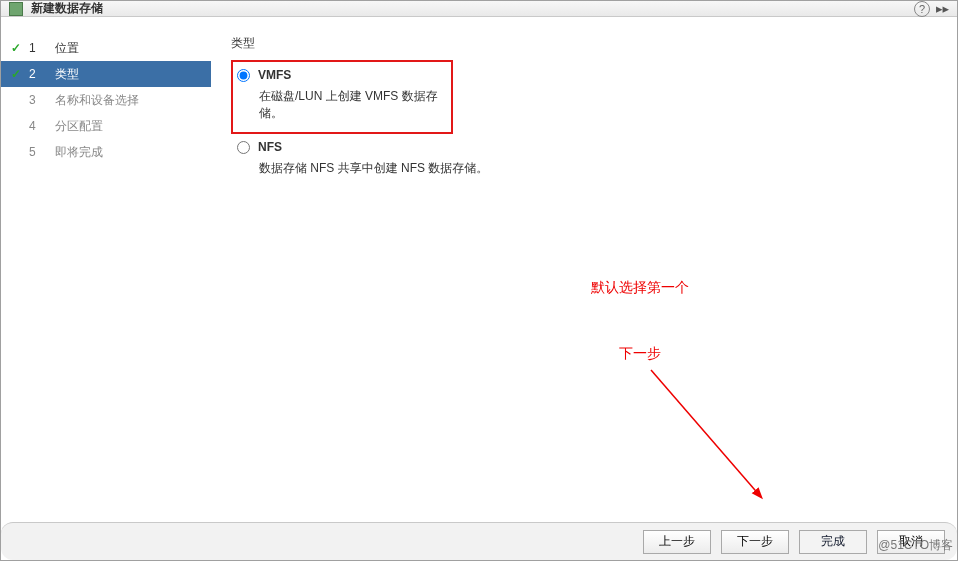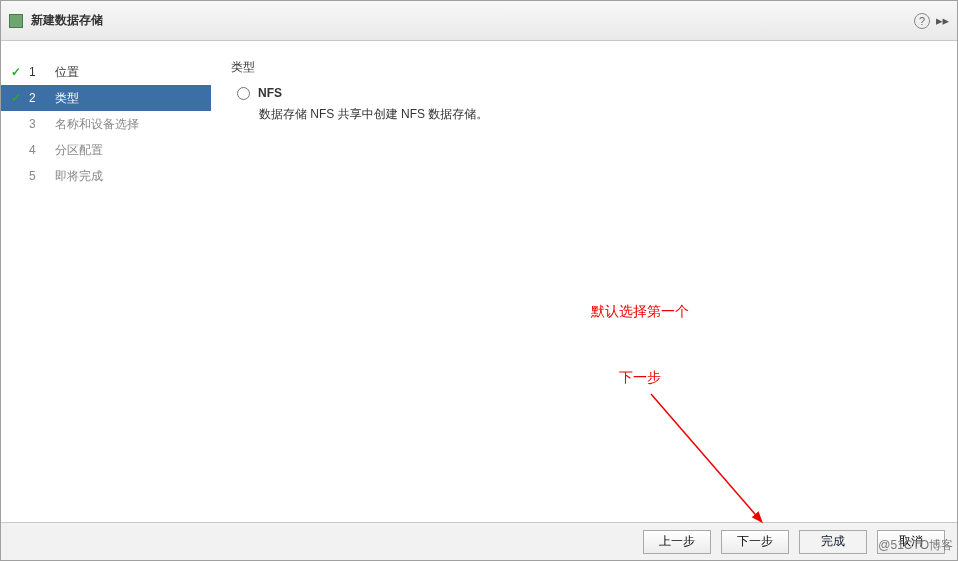--- a/index.html
+++ b/index.html
@@ -1,18 +1,18 @@
 <!DOCTYPE html>
 <html><head>
 <meta charset="utf-8">
 <style>
   * { box-sizing: border-box; margin: 0; padding: 0; }
   html, body { width: 958px; height: 561px; font-family: Arial, "Microsoft YaHei", sans-serif; font-size: 12px; color: #333; background: #fff; overflow: hidden; }
   .window { width: 958px; height: 561px; border: 1px solid #a0a0a0; display: flex; flex-direction: column; position: relative; }
-  .titlebar { height: 40px; background: linear-gradient(#f7f7f7, #e9e9e9); border-bottom: 1px solid #c9c9c9; display: flex; align-items: center; padding: 0 8px; }
+  .titlebar { height: 16px; background: linear-gradient(#f7f7f7, #e9e9e9); border-bottom: 1px solid #c9c9c9; display: flex; align-items: center; padding: 0 8px; }
   .titlebar .app-icon { width: 14px; height: 14px; background: #6fa56f; border: 1px solid #4a7a4a; margin-right: 8px; }
   .titlebar .title { font-weight: bold; font-size: 12px; color: #333; }
   .titlebar .spacer { flex: 1; }
   .titlebar .help-icon { width: 16px; height: 16px; border: 1px solid #888; border-radius: 50%; display: flex; align-items: center; justify-content: center; font-size: 11px; color: #666; cursor: pointer; margin-right: 6px; }
   .titlebar .expand-icon { font-size: 13px; color: #555; cursor: pointer; }
 
   .body { flex: 1; display: flex; min-height: 0; }
   .sidebar { width: 210px; background: #fff; padding-top: 18px; }
   .step { height: 26px; display: flex; align-items: center; padding-left: 10px; font-size: 12px; }
   .step.completed { color: #333; }
@@ -32,21 +32,21 @@
   .option-row input[type=radio] { margin: 0 4px 0 0; }
   .option-label { font-weight: bold; font-size: 12px; }
   .option-desc { margin: 6px 0 0 22px; font-size: 12px; color: #333; }
   .plain-option { padding: 2px 10px 10px 6px; width: 320px; }
 
   .annotation { position: absolute; color: #e00; font-size: 14px; }
   .annot1 { left: 380px; top: 262px; }
   .annot2 { left: 408px; top: 328px; }
   .arrow-svg { position: absolute; left: 400px; top: 335px; pointer-events: none; }
 
-  .footer { height: 38px; border-top: 1px solid #c9c9c9; background: #f2f2f2; display: flex; align-items: center; justify-content: flex-end; padding: 0 12px; gap: 10px; }
+  .footer { height: 38px; border-top: 1px solid #c9c9c9; background: #f2f2f2; display: flex; align-items: center; justify-content: flex-end; padding: 0 12px; gap: 10px; border-radius: 12px; }
   .btn { min-width: 68px; height: 24px; border: 1px solid #a9a9a9; background: linear-gradient(#fff,#ececec); font-size: 12px; cursor: pointer; padding: 0 10px; }
   .btn[disabled] { color: #0f172a; cursor: default; background: #f3f3f3; }
   .watermark { position: absolute; right: 4px; bottom: 6px; font-size: 12px; color: #777; pointer-events: none; }
 </style>
 </head>
 <body>
 
 <div class="window">
 
   <div class="titlebar">
@@ -82,20 +82,27 @@
       <div class="step inactive">
         <span class="placeholder"></span>
         <span class="num">5</span>
         <span class="label">即将完成</span>
       </div>
     </div>
 
     <div class="main">
       <div class="section-heading">类型</div>
 
+      <div class="option-group">
+        <label class="option-row">
+          <input type="radio" name="dstype" checked="" style="">
+          <span class="option-label">VMFS</span>
+        </label>
+        <div class="option-desc">在磁盘/LUN 上创建 VMFS 数据存储。</div>
+      </div>
 
       <div class="plain-option">
         <label class="option-row">
           <input type="radio" name="dstype" style="">
           <span class="option-label">NFS</span>
         </label>
         <div class="option-desc">数据存储 NFS 共享中创建 NFS 数据存储。</div>
       </div>
 
       <div class="annotation annot1">默认选择第一个</div>

